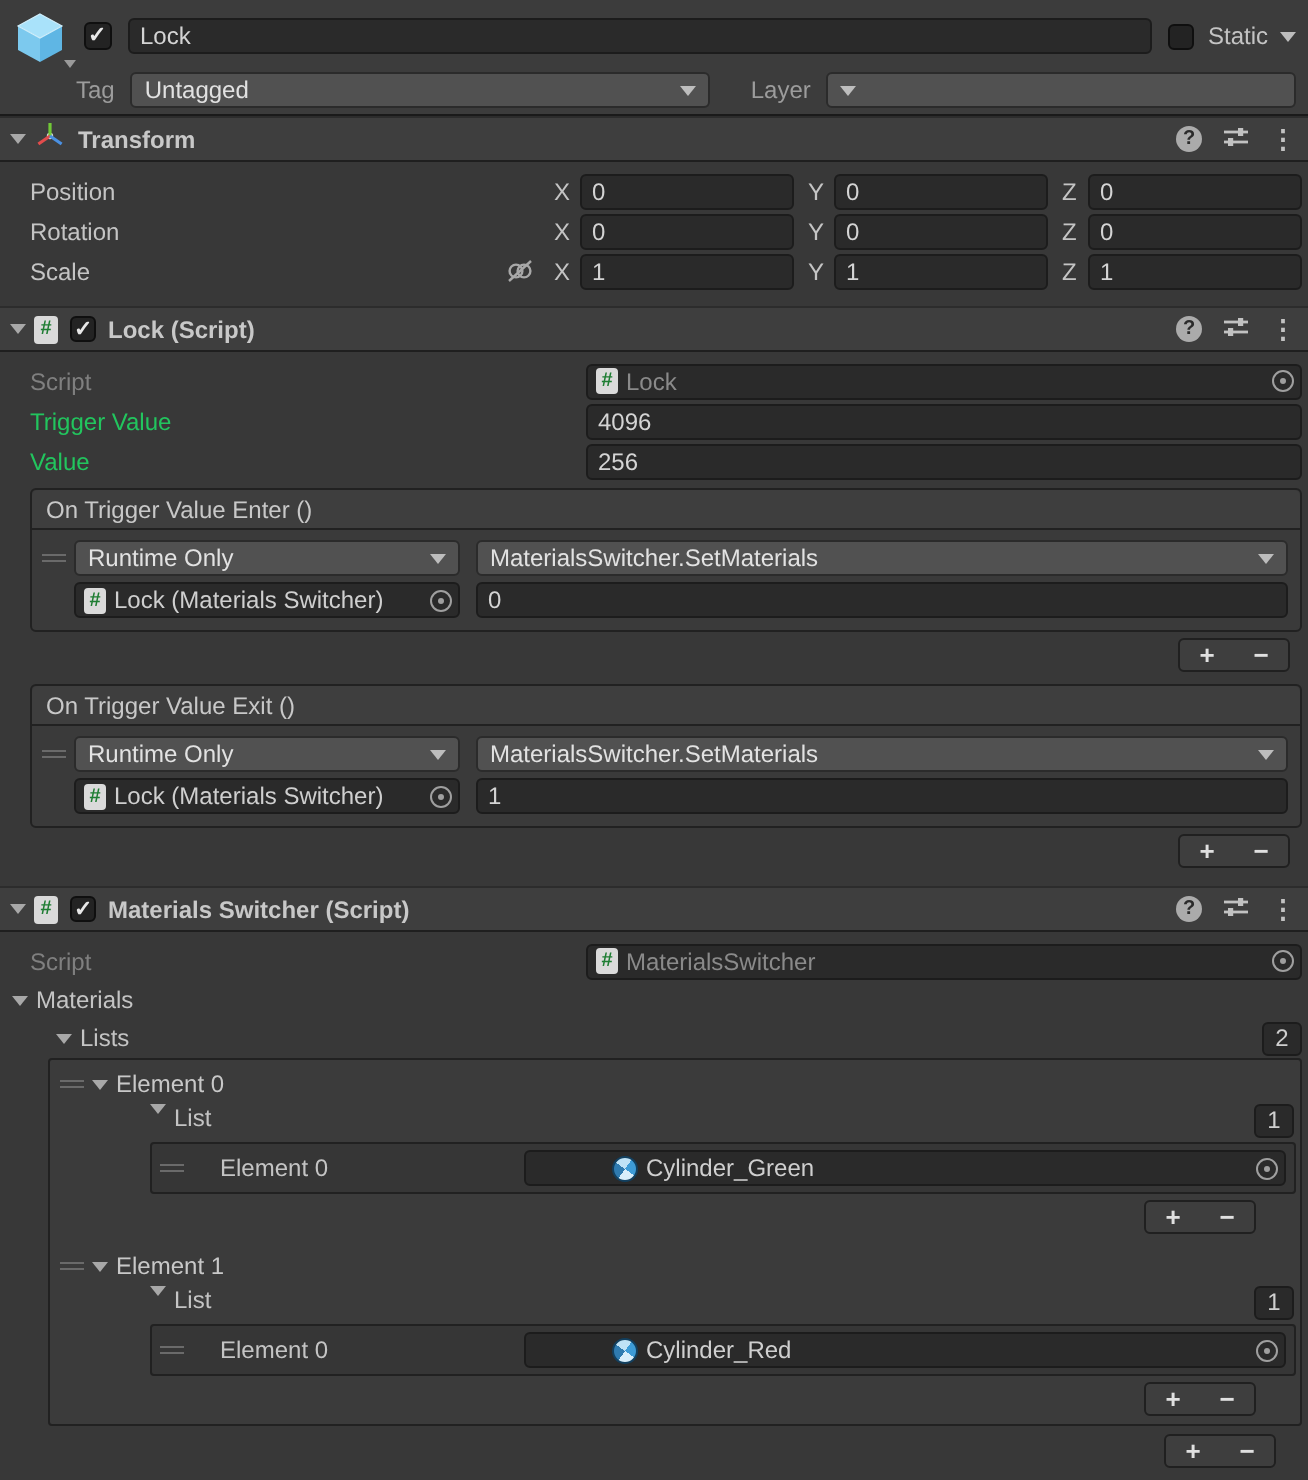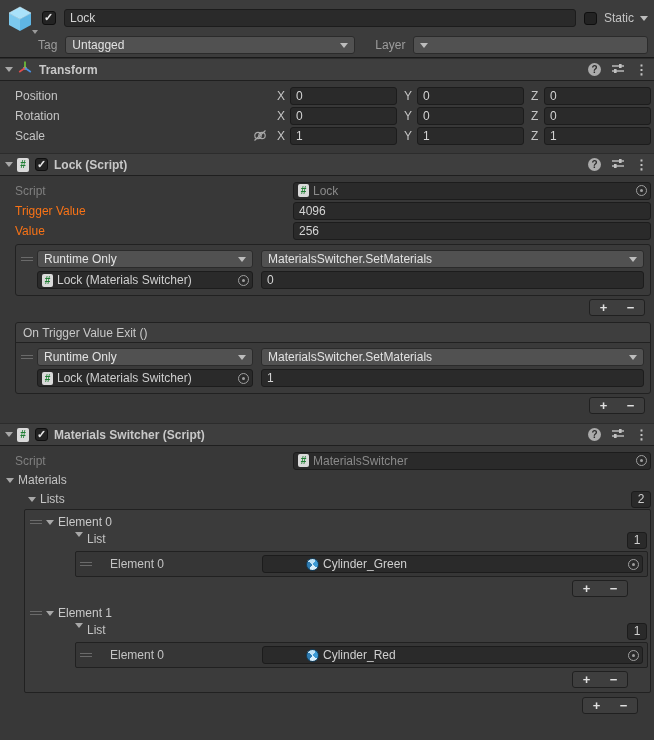--- a/index.html
+++ b/index.html
@@ -60,35 +60,35 @@
   .t-row { display:flex; align-items:center; height:19px; margin:1px 3px 1px 15px; }
   .t-label { width:238px; flex:none; color:#C4C4C4; }
   .t-link { width:24px; flex:none; display:flex; align-items:center; }
   .axis { display:flex; align-items:center; flex:1; min-width:0; margin-right:7px; }
   .axis:last-child { margin-right:0; }
   .axis .ax { width:9px; flex:none; margin-right:4px; color:#C4C4C4; }
   .axis input { flex:1; }
 
   
   .p-row { display:flex; align-items:center; height:19px; margin:1px 3px 1px 15px;gap:24px; }
-  .p-label { width:254px; flex:none; color:#f97316; }
+  .p-label { width:254px; flex:none; color:#22c55e; }
   .p-label.dim { color:#7f7f7f; }
   .p-value { flex:1; display:flex; min-width:0; }
   .p-value input { flex:1; }
   .p-value .objfield { flex:1; }
   .dim-text { color:#8a8a8a; }
 
   
   .event-box { margin:4px 3px 0 15px; border:1px solid #212121; border-radius:3px; background:#3A3A3A; }
   .event-header { height:20px; display:flex; align-items:center; padding:0 7px; border-bottom:1px solid #212121; background:#3E3E3E; border-radius:3px 3px 0 0; color:#C8C8C8; }
   .event-body { position:relative; padding:5px 6px 6px 21px; }
   .event-body .drag { position:absolute; left:5px; top:12px; }
   .ev-row { display:flex; align-items:center; height:18px; }
   .ev-row + .ev-row { margin-top:3px; }
-  .ev-left { width:216px; flex:none; margin-right:8px; }
+  .ev-left { width:193px; flex:none; margin-right:8px; }
   .ev-right { flex:1; min-width:0; display:flex; }
   .ev-right .dropdown, .ev-right input { flex:1; }
   .event-footer { margin:3px 9px 2px 0; }
 
   
   .fold-row { display:flex; align-items:center; height:18px; margin:1px 3px 0 6px; color:#C4C4C4; }
   .fold-row .grow { flex:1; }
   .listbox { margin:1px 3px 0 24px; border:1px solid #212121; border-radius:2px; background:#3B3B3B; padding:2px 0 4px 0; }
   .elem-head { display:flex; align-items:center; height:20px; padding-left:5px; color:#C8C8C8; }
   .sub-fold { display:flex; height:18px; padding-left:50px; padding-right:3px; color:#C4C4C4; }
@@ -255,20 +255,21 @@
         </span>
     </div>
     <div class="p-row">
       <span class="p-label">Value</span>
       <span class="p-value">
           <input class="tfield" value="256" style="">
         </span>
     </div>
 
     <div class="event-box">
+      <div class="event-header">On Trigger Value Enter ()</div>
       <div class="event-body">
         <span class="drag">
             <i></i>
             <i></i>
           </span>
         <div class="ev-row">
           <div class="dropdown ev-left">
             <span class="dd-text">Runtime Only</span>
             <span class="tri-down"></span>
           </div>

